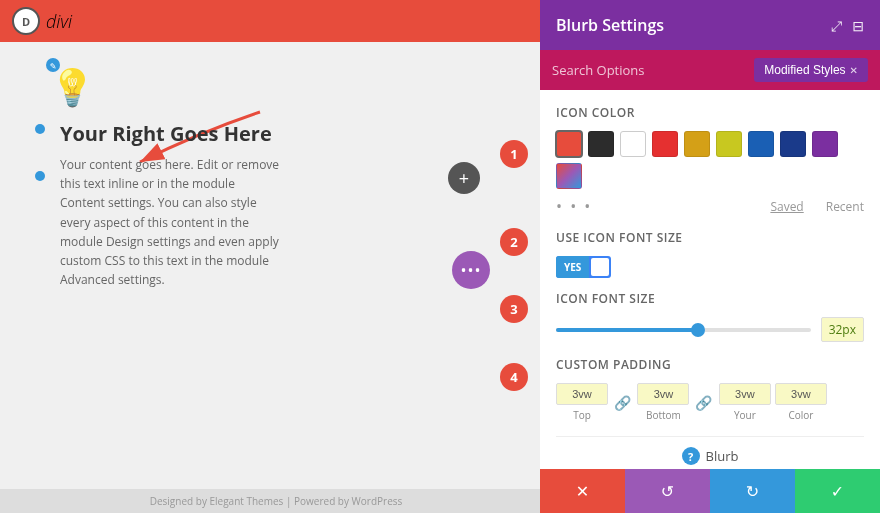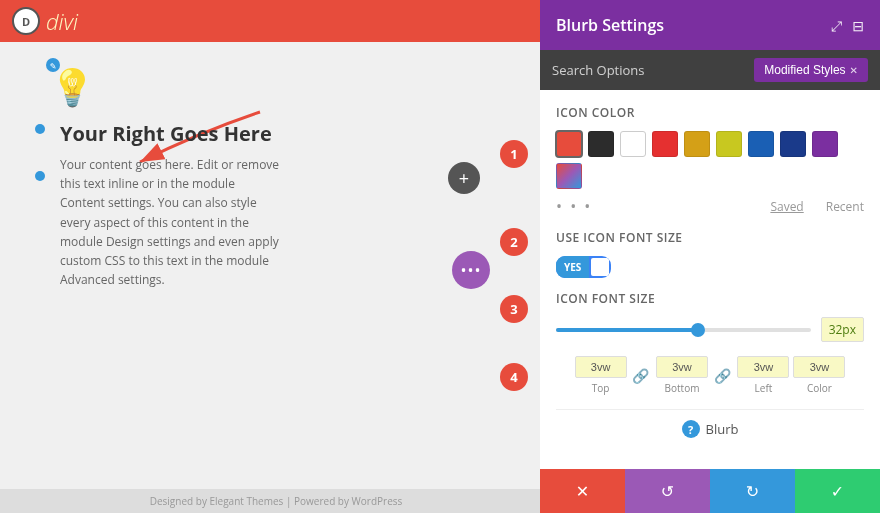--- a/index.html
+++ b/index.html
@@ -37,22 +37,22 @@
       display: flex;
       align-items: center;
       justify-content: center;
       color: #555;
       font-size: 11px;
       font-weight: bold;
       background: white;
     }
 
     .divi-text {
-      font-size: 22px;
-      color: #fef9c3;
+      font-size: 18px;
+      color: #000000;
       font-style: italic;
       font-weight: 300;
     }
 
     .canvas-area {
       padding: 20px 30px;
       position: relative;
     }
 
     .module-icon-area {
@@ -194,21 +194,21 @@
     }
 
     .header-icon {
       color: white;
       font-size: 14px;
       cursor: pointer;
       opacity: 0.9;
     }
 
     .search-bar {
-      background: #404040;
+      background: #be185d;
       display: flex;
       align-items: center;
       justify-content: space-between;
       padding: 8px 12px;
     }
 
     .search-label {
       color: rgba(255,255,255,0.75);
       font-size: 13px;
     }
@@ -317,21 +317,21 @@
       display: flex;
       align-items: center;
       gap: 8px;
       margin-bottom: 12px;
     }
 
     .toggle-switch {
       display: flex;
       align-items: center;
       background: #3b82f6;
-      border-radius: 9px;
+      border-radius: 3px;
       overflow: hidden;
       cursor: pointer;
     }
 
     .toggle-yes {
       background: #3498db;
       color: white;
       font-size: 10px;
       font-weight: bold;
       padding: 4px 8px;
@@ -393,21 +393,20 @@
     
     .padding-section {
       margin-bottom: 14px;
     }
 
     .padding-inputs {
       display: flex;
       align-items: center;
       gap: 4px;
       flex-wrap: nowrap;
-      justify-content: center;
     }
 
     .padding-input-group {
       display: flex;
       flex-direction: column;
       align-items: center;
       gap: 3px;
     }
 
     .padding-input {
@@ -645,35 +644,36 @@
 
     <div class="section-label">Icon Font Size</div>
     <div class="slider-row">
       <div class="slider-track">
         <div class="slider-fill"></div>
         <div class="slider-thumb"></div>
       </div>
       <div class="slider-value">32px</div>
     </div>
 
+    <div class="section-label">Custom Padding</div>
     <div class="padding-section">
       <div class="padding-inputs">
         <div class="padding-input-group">
           <input class="padding-input" value="3vw" readonly="" style="">
           <span class="padding-label-text">Top</span>
         </div>
         <span class="link-icon">🔗</span>
         <div class="padding-input-group">
           <input class="padding-input" value="3vw" readonly="" style="">
           <span class="padding-label-text">Bottom</span>
         </div>
         <span class="link-icon">🔗</span>
         <div class="padding-input-group">
           <input class="padding-input" value="3vw" readonly="" style="">
-          <span class="padding-label-text">Left</span>
+          <span class="padding-label-text">Your</span>
         </div>
         <div class="padding-input-group">
           <input class="padding-input" value="3vw" readonly="" style="">
           <span class="padding-label-text">Color</span>
         </div>
       </div>
     </div>
 
     <div class="help-row">
       <div class="help-icon">?</div>

